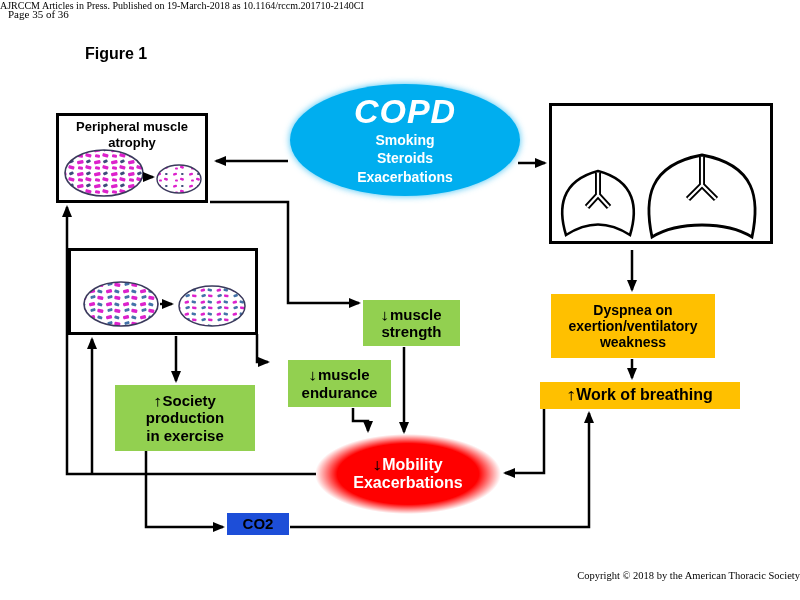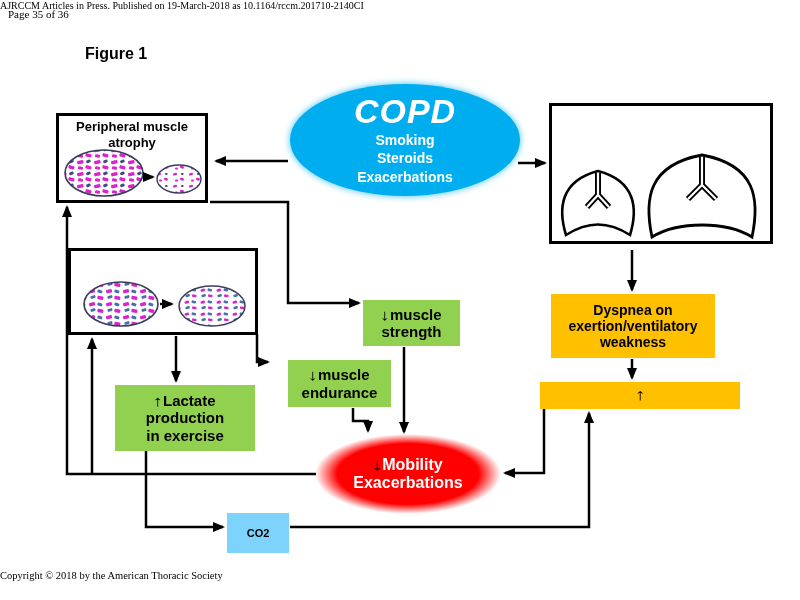--- a/index.html
+++ b/index.html
@@ -2,21 +2,21 @@
 <html><head>
 <meta charset="utf-8">
 <style>
   html,body{margin:0;padding:0;background:#fff;}
   .page{position:relative;width:800px;height:600px;background:#fff;overflow:hidden;
         font-family:"Liberation Sans","DejaVu Sans",sans-serif;color:#000;}
   .serif{font-family:Liberation Serif, serif;}
   .abs{position:absolute;}
   .page-label{left:8px;top:8px;font-size:11px;}
   .header-line{left:0;top:0;width:100%;text-align:left;font-size:10px;}
-  .footer-line{left:0;top:570px;width:100%;text-align:left;font-size:10.5px;}
+  .footer-line{left:0;top:570px;width:100%;text-align:right;font-size:10.5px;}
   .figure-title{left:85px;top:45px;font-size:16px;font-weight:bold;}
   svg.layer{position:absolute;left:0;top:0;width:800px;height:600px;}
   .cline{stroke:#000;stroke-width:2.5;fill:none;}
 
   .node{position:absolute;display:flex;flex-direction:column;align-items:center;
         justify-content:center;text-align:center;font-weight:bold;line-height:1.15;}
   .copd{left:290px;top:84px;width:230px;height:112px;border-radius:50%;
         background:#00AEEF;color:#fff;box-shadow:0 0 7px rgba(0,174,239,.75);}
   .copd-title{font-size:34px;letter-spacing:1px;line-height:1;font-style:italic;}
   .copd-sub{font-size:14px;line-height:1.3;white-space:pre-line;margin-top:3px;}
@@ -31,21 +31,21 @@
 
   .greenbox{background:#92D050;font-size:15px;align-items:center;}
   .strength{left:363px;top:300px;width:97px;height:46px;}
   .endurance{left:272px;top:360px;width:103px;height:47px;margin-left:16px;}
   .lactate{left:115px;top:385px;width:140px;height:66px;font-size:15px;}
   .orangebox{background:#FFC000;}
   .dyspnea{left:551px;top:294px;width:164px;height:64px;font-size:14px;white-space:pre-line;}
   .wob{left:540px;top:382px;width:200px;height:27px;font-size:16px;flex-direction:row;}
   .mobility{left:315px;top:434px;width:186px;height:80px;color:#fff;font-size:16px;
             background:radial-gradient(closest-side,#FF0000 76%,rgba(255,0,0,0) 100%);}
-  .co2{left:227px;top:513px;width:62px;height:40px;background:#7dd3fc;font-size:11px;}
+  .co2{left:227px;top:513px;width:62px;height:22px;background:#1d4ed8;font-size:15px;}
 
   .inlinewrap{display:inline;white-space:pre-line;}
   .arr{display:inline-block;transform:scaleX(1.35);font-weight:bold;margin-right:1px;color:#000;}
 </style>
 </head>
 <body>
 
 <div class="page">
 
   <span class="abs page-label serif">Page 35 of 36</span>
@@ -134,31 +134,32 @@
     </svg>
   </div>
 
   <div class="node greenbox strength">
     <div><span class="arr">↓</span><span class="inlinewrap">muscle strength</span></div>
   </div>
   <div class="node greenbox endurance">
     <div><span class="arr">↓</span><span class="inlinewrap">muscle endurance</span></div>
   </div>
   <div class="node greenbox lactate">
-    <div><span class="arr">↑</span><span class="inlinewrap">Lactate production
+    <div><span class="arr">↑</span><span class="inlinewrap">Society production
 in exercise</span></div>
   </div>
 
   <div class="node orangebox dyspnea">
     <span>Dyspnea on
 exertion/ventilatory
 weakness</span>
   </div>
   <div class="node orangebox wob">
     <span class="arr">↑</span>
+      <span>Work of breathing</span>
   </div>
 
   <div class="node mobility">
     <div><span class="arr">↓</span><span class="inlinewrap">Mobility
 Exacerbations</span></div>
   </div>
 
   <div class="node co2">
     <span>CO2</span>
   </div>

